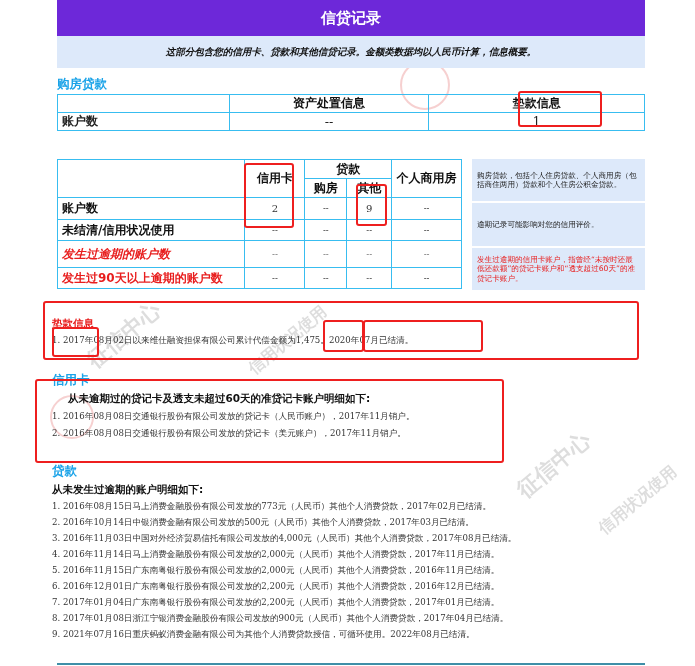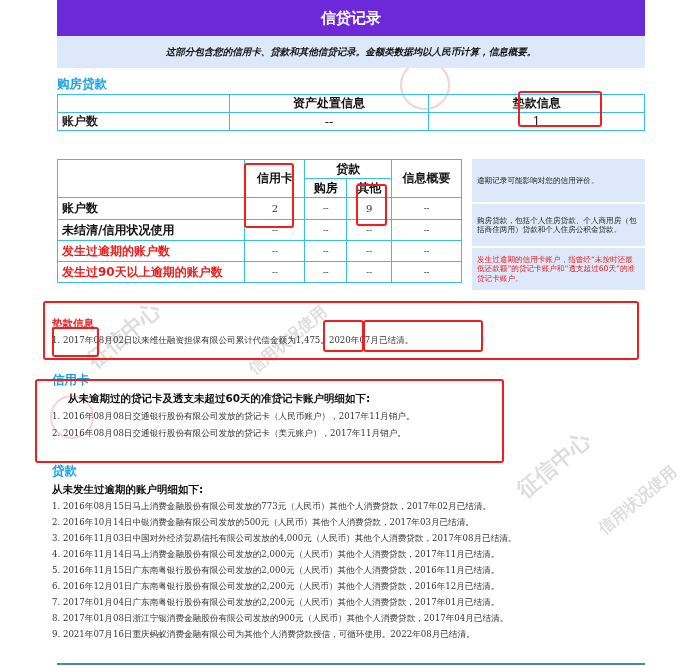--- a/index.html
+++ b/index.html
@@ -102,60 +102,60 @@
   </tr>
 </tbody>
   </table>
 
 <table class="grid-table">
   <tbody>
       <tr style="height:19px;">
     <th rowspan="2" style="width:188px;"></th>
     <th rowspan="2" style="width:60px;">信用卡</th>
     <th colspan="2">贷款</th>
-    <th rowspan="2" style="width:70px;">信息概要</th>
+    <th rowspan="2" style="width:70px;">个人商用房</th>
   </tr>
   <tr style="height:19px;">
     <th style="width:42px;">购房</th>
     <th style="width:45px;">其他</th>
   </tr>
   <tr style="height:22px;">
     <td class="row-label">账户数</td>
     <td class="cell">2</td>
     <td class="dash">--</td>
     <td class="cell">9</td>
     <td class="dash">--</td>
   </tr>
   <tr style="height:21px;">
     <td class="row-label">未结清/信用状况使用</td>
     <td class="dash">--</td>
     <td class="dash">--</td>
     <td class="dash">--</td>
     <td class="dash">--</td>
   </tr>
-  <tr style="height:21px;">
+  <tr style="height:27px;font-style:italic;">
     <td class="row-label red">发生过逾期的账户数</td>
     <td class="dash">--</td>
     <td class="dash">--</td>
     <td class="dash">--</td>
     <td class="dash">--</td>
   </tr>
   <tr style="height:21px;">
     <td class="row-label red">发生过90天以上逾期的账户数</td>
     <td class="dash">--</td>
     <td class="dash">--</td>
     <td class="dash">--</td>
     <td class="dash">--</td>
   </tr>
 </tbody>
   </table>
 
 <div class="notes-box">
+  <div class="note" style="height:42px;">购房贷款，包括个人住房贷款、个人商用房（包括商住两用）贷款和个人住房公积金贷款。</div>
   <div class="note" style="height:43px;">逾期记录可能影响对您的信用评价。</div>
-  <div class="note" style="height:42px;">购房贷款，包括个人住房贷款、个人商用房（包括商住两用）贷款和个人住房公积金贷款。</div>
   <div class="note red" style="height:42px;">发生过逾期的信用卡账户，指曾经“未按时还最低还款额”的贷记卡账户和“透支超过60天”的准贷记卡账户。</div>
 </div>
 
 <div class="red-title" style="left:52px; top:317px;">垫款信息</div>
 <div class="line" style="left:52px; top:335px;text-align:center;">1. 2017年08月02日以来维仕融资担保有限公司累计代偿金额为1,475。2020年07月已结清。</div>
 
 <div class="section-title" style="left:52px; top:372px;">信用卡</div>
 <div class="subhead" style="left:68px; top:392px;">从未逾期过的贷记卡及透支未超过60天的准贷记卡账户明细如下:</div>
 <div class="line" style="left:52px; top:411px;">1. 2016年08月08日交通银行股份有限公司发放的贷记卡（人民币账户），2017年11月销户。</div>
 <div class="line" style="left:52px; top:428px;">2. 2016年08月08日交通银行股份有限公司发放的贷记卡（美元账户），2017年11月销户。</div>

